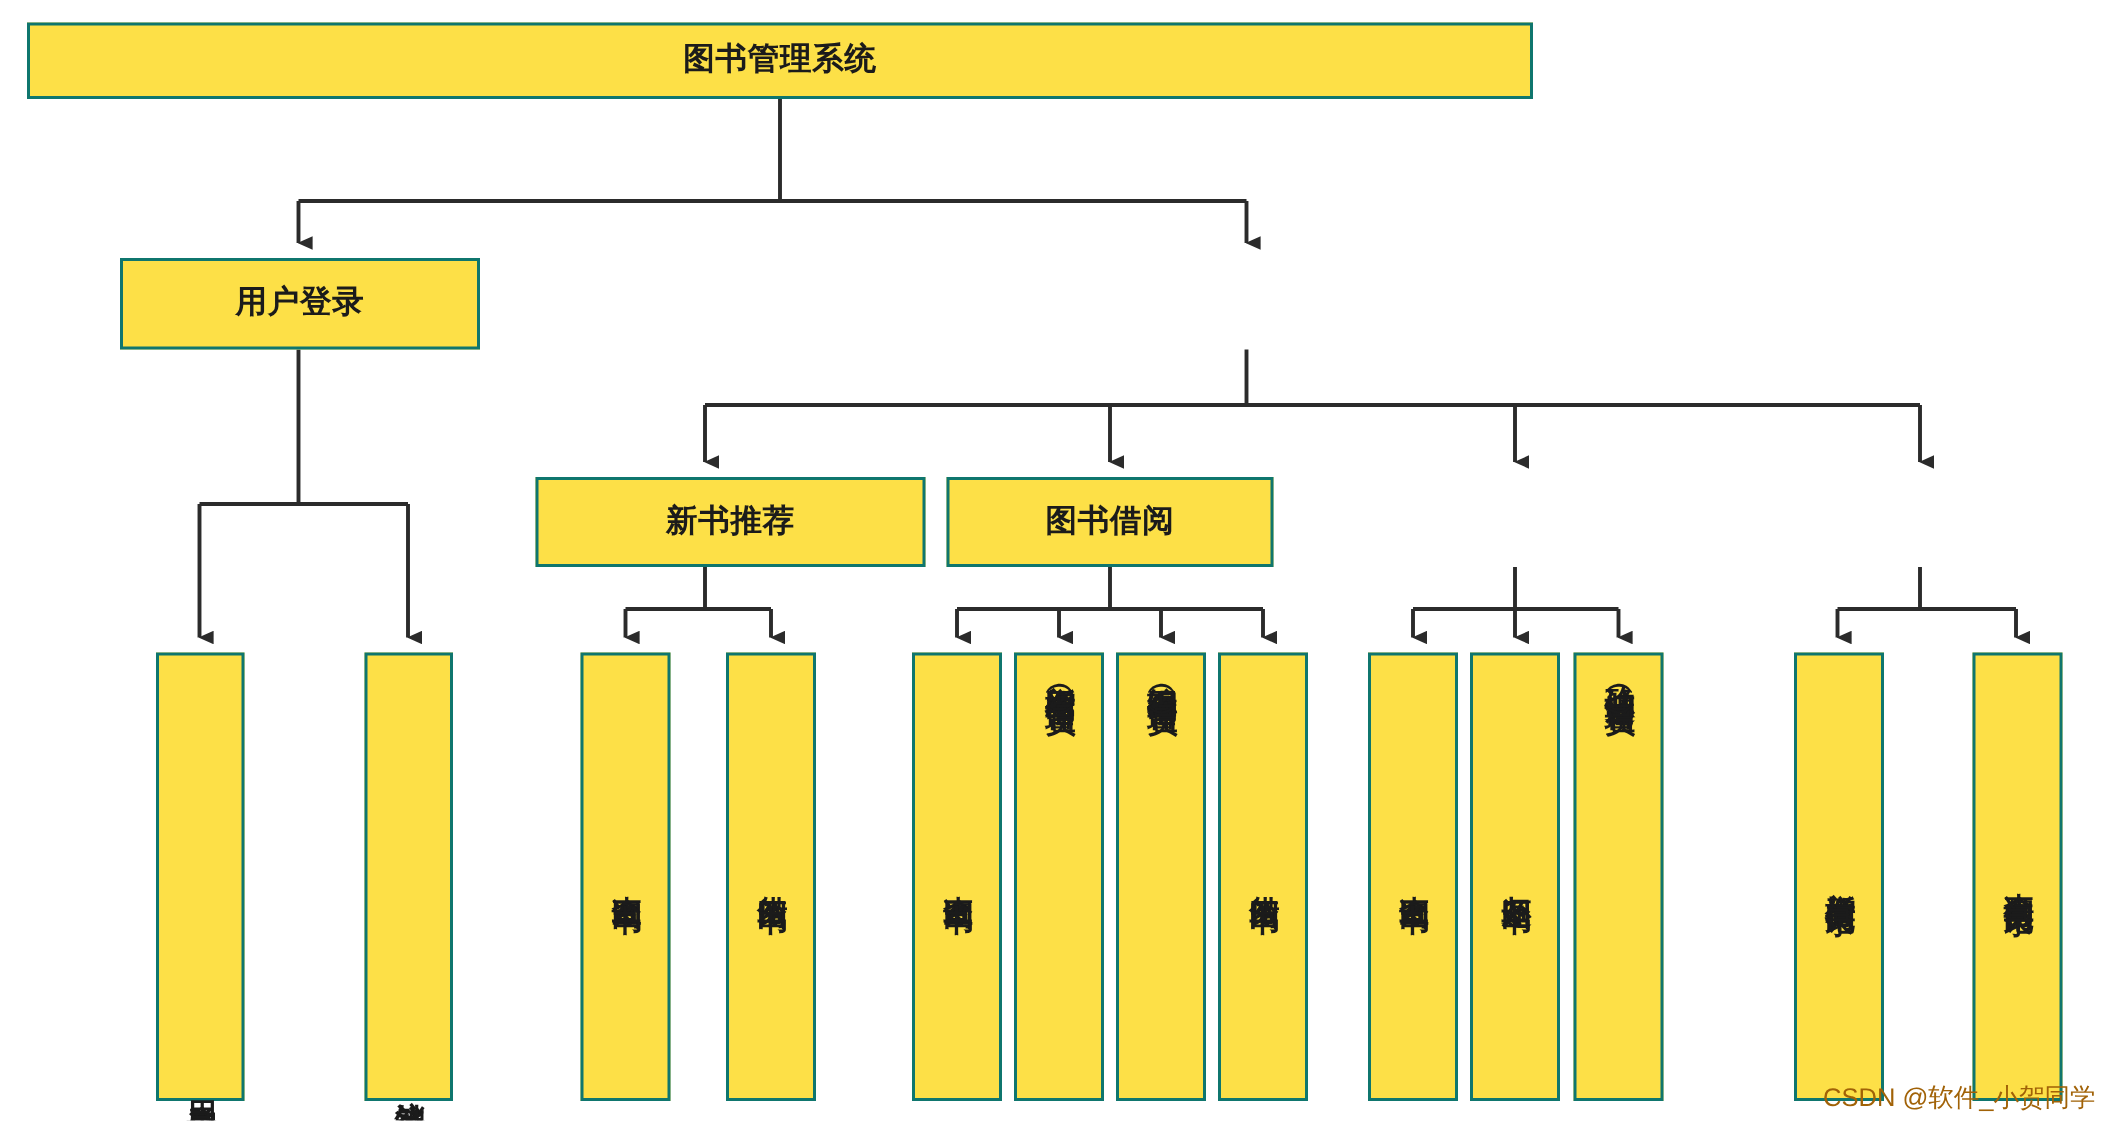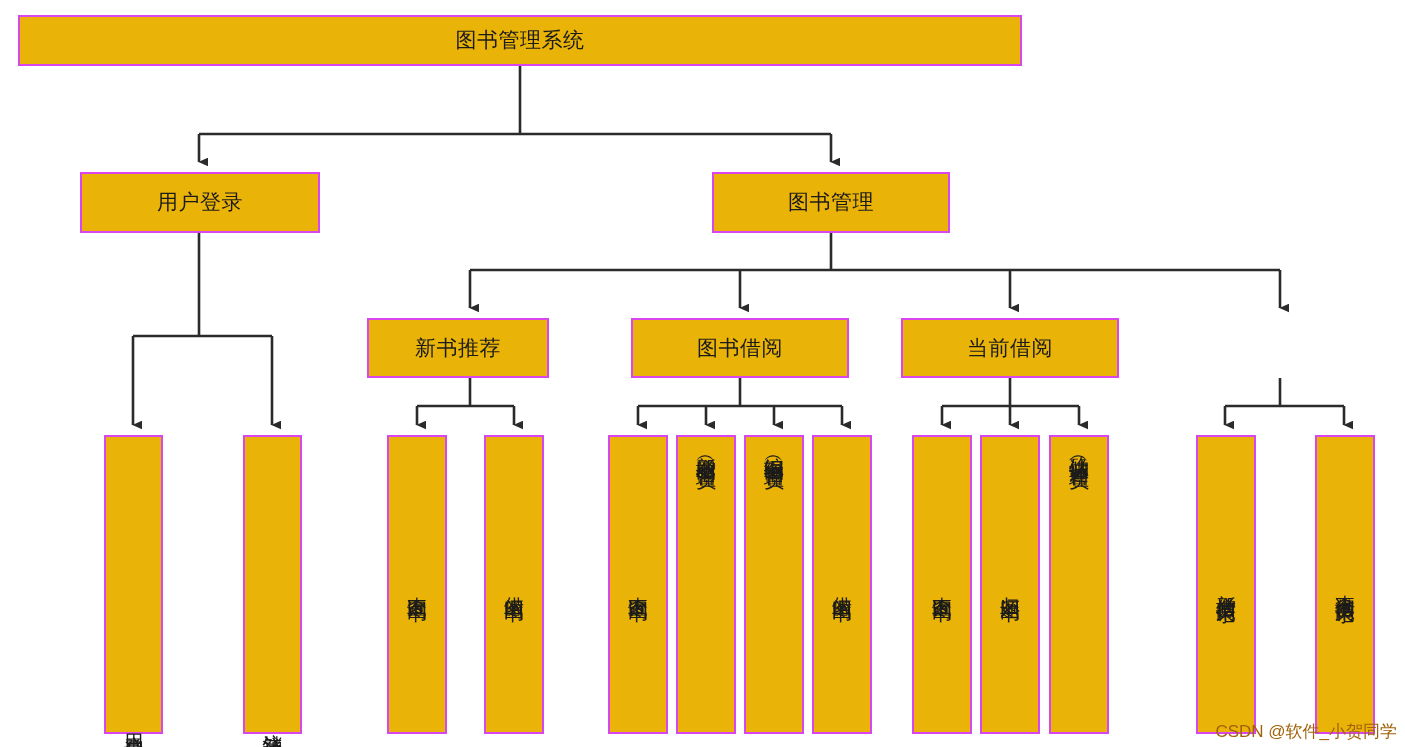--- a/index.html
+++ b/index.html
@@ -22,27 +22,28 @@
     position: absolute;
     left: 0;
     top: 0;
     width: 1405px;
     height: 747px;
     pointer-events: none;
   }
   .node-box {
     position: absolute;
     box-sizing: border-box;
-    border: 2px solid #d946ef;
-    background: #eab308;
+    border: 2px solid #0f766e;
+    background: #fde047;
     color: #1b1b1b;
     display: flex;
     align-items: center;
     justify-content: center;
     z-index: 2;
+    font-weight: bold;
   }
   .node-box .node-label {
     display: block;
     text-align: center;
     letter-spacing: 0.5px;
   }
   
   .node-h .node-label {
     font-size: 21px;
     line-height: 1.15;
@@ -138,33 +139,27 @@
     </g>
   </svg>
 
   <div class="node-box node-h" style="left:18px; top:15px; width:1004px; height:51px;">
     <span class="node-label">图书管理系统</span>
   </div>
 
   <div class="node-box node-h" style="left:80px; top:172px; width:240px; height:61px;">
     <span class="node-label">用户登录</span>
   </div>
-  <div class="node-box node-h" style="left:712px; top:172px; width:238px; height:61px;">
-    <span class="node-label">图书管理</span>
-  </div>
-
-  <div class="node-box node-h" style="left:367px; top:318px; width:182px; height:60px;">
+
+  <div class="node-box node-h" style="left:357px; top:318px; width:260px; height:60px;">
     <span class="node-label">新书推荐</span>
   </div>
   <div class="node-box node-h" style="left:631px; top:318px; width:218px; height:60px;">
     <span class="node-label">图书借阅</span>
   </div>
-  <div class="node-box node-h" style="left:901px; top:318px; width:218px; height:60px;">
-    <span class="node-label">当前借阅</span>
-  </div>
 
   <div class="node-box node-v align-bottom" style="left:104px; top:435px; width:59px; height:299px;">
     <span class="node-label">用户登录</span>
   </div>
   <div class="node-box node-v align-bottom" style="left:243px; top:435px; width:59px; height:299px;">
     <span class="node-label">注销登录</span>
   </div>
 
   <div class="node-box node-v align-middle" style="left:387px; top:435px; width:60px; height:299px;">
     <span class="node-label">查询图书</span>

